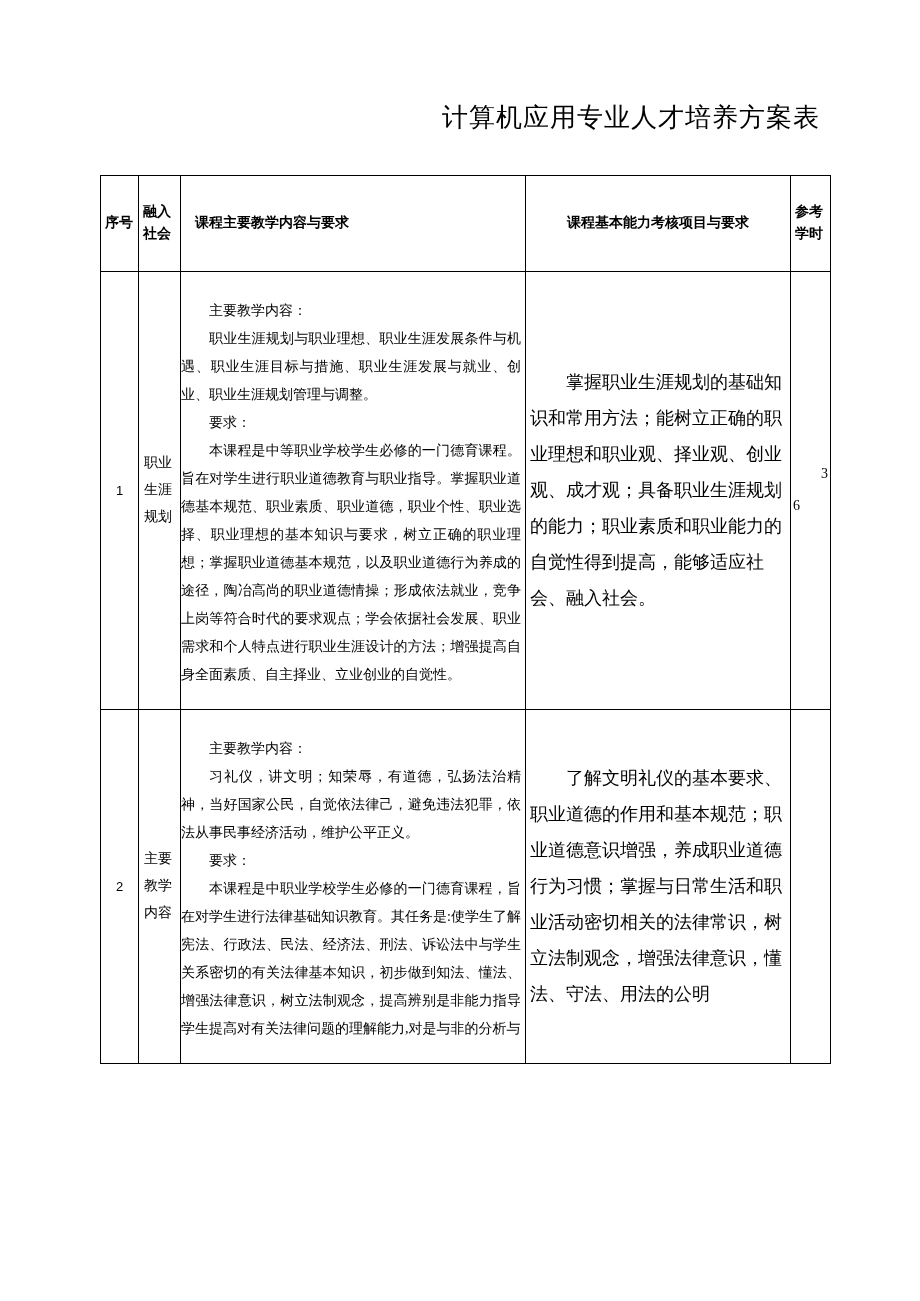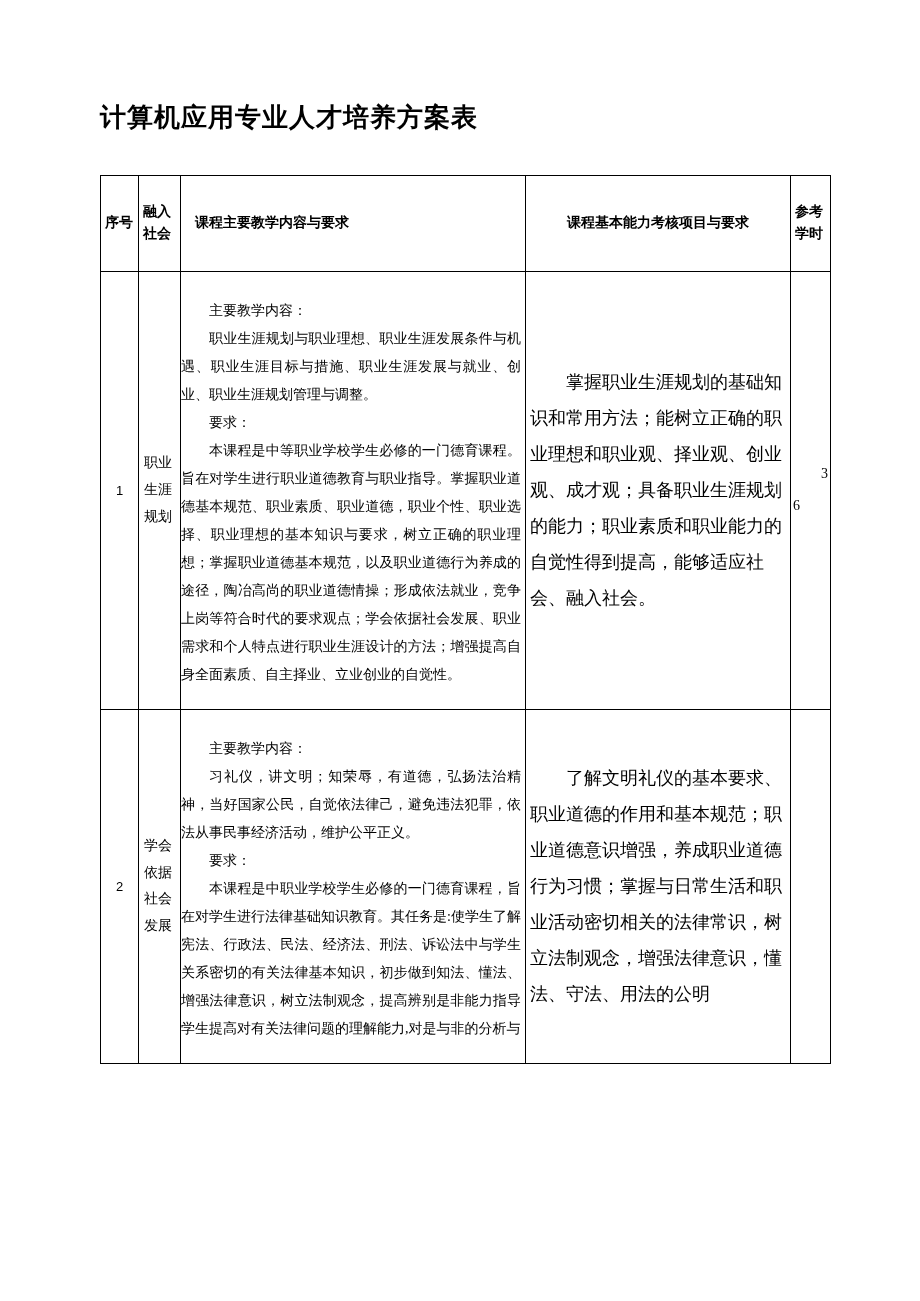--- a/index.html
+++ b/index.html
@@ -8,23 +8,23 @@
       box-sizing: border-box;
     }
     body {
       background: #ffffff;
       font-family: "SimSun", "宋体", serif;
       width: 920px;
       padding: 100px 100px 60px 100px;
       color: #000;
     }
     .page-title {
-      text-align: left;
+      text-align: right;
       font-size: 26px;
-      font-weight: bold;
+      font-weight: normal;
       font-family: "SimSun", "宋体", serif;
       margin-bottom: 40px;
       letter-spacing: 1px;
     }
     table {
       border-collapse: collapse;
       width: 100%;
       table-layout: fixed;
     }
     td, th {
@@ -143,21 +143,21 @@
         <div class="first-line-indent">掌握职业生涯规划的基础知识和常用方法；能树立正确的职业理想和职业观、择业观、创业观、成才观；具备职业生涯规划的能力；职业素质和职业能力的自觉性得到提高，能够适应社会、融入社会。</div>
       </td>
       <td class="hours-cell">
         <div class="top-num">3</div>
         <div class="bottom-num">6</div>
       </td>
     </tr>
 
     <tr>
       <td class="seq-cell">2</td>
-      <td class="name-cell">学会依据社会发展</td>
+      <td class="name-cell">主要教学内容</td>
       <td class="content-cell">
         <p>主要教学内容：</p>
         <p>习礼仪，讲文明；知荣辱，有道德，弘扬法治精神，当好国家公民，自觉依法律己，避免违法犯罪，依法从事民事经济活动，维护公平正义。</p>
         <p>要求：</p>
         <p>本课程是中职业学校学生必修的一门德育课程，旨在对学生进行法律基础知识教育。其任务是:使学生了解宪法、行政法、民法、经济法、刑法、诉讼法中与学生关系密切的有关法律基本知识，初步做到知法、懂法、增强法律意识，树立法制观念，提高辨别是非能力指导学生提高对有关法律问题的理解能力,对是与非的分析与</p>
       </td>
       <td class="assess-cell">
         <div class="first-line-indent">了解文明礼仪的基本要求、职业道德的作用和基本规范；职业道德意识增强，养成职业道德行为习惯；掌握与日常生活和职业活动密切相关的法律常识，树立法制观念，增强法律意识，懂法、守法、用法的公明</div>
       </td>
       <td class="hours-cell">

